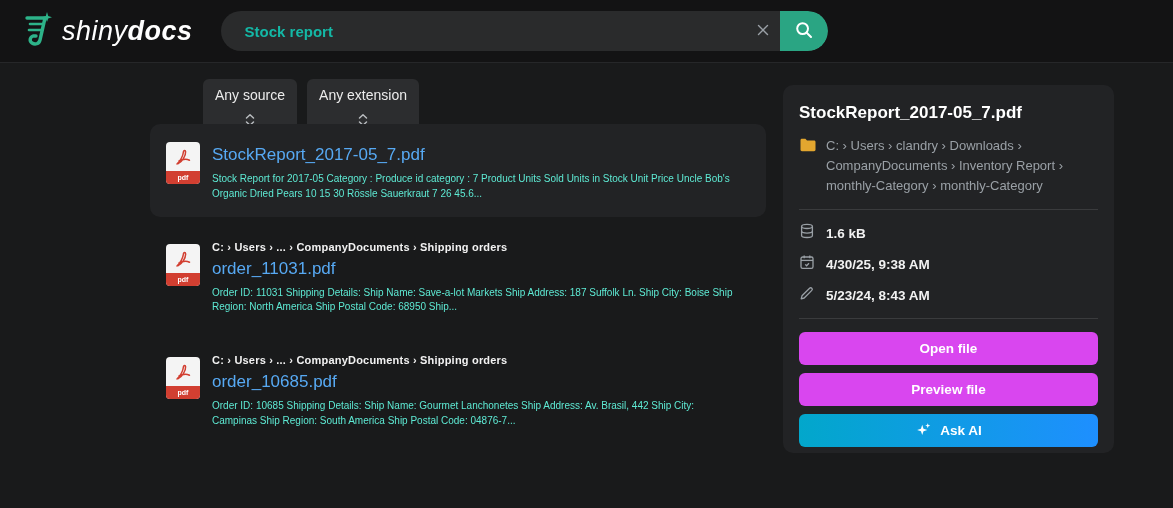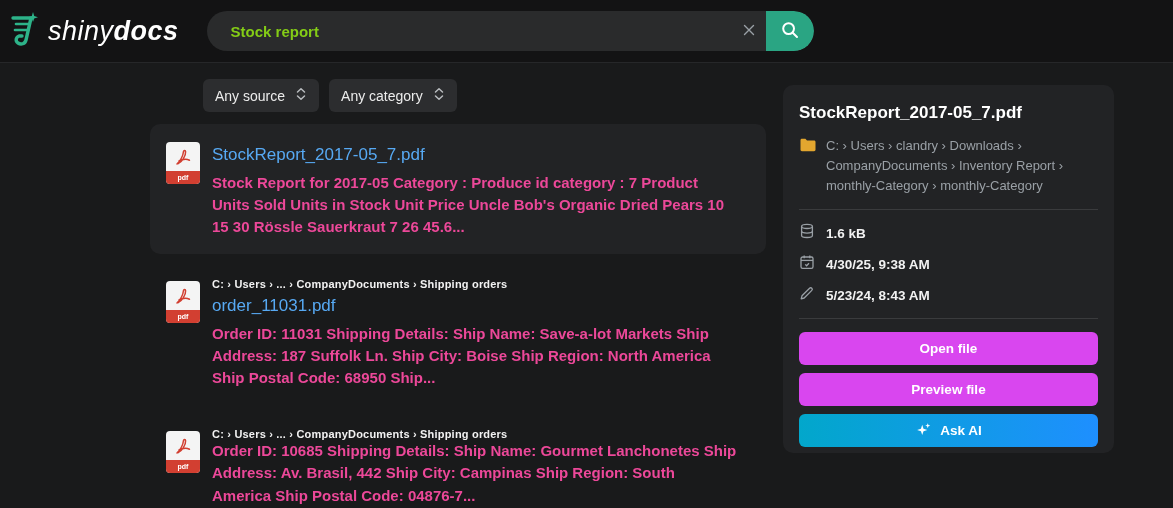--- a/index.html
+++ b/index.html
@@ -8,54 +8,55 @@
     background:#191a1b;
     font-family:"Liberation Sans", sans-serif;
     color:#e8e8e8;
     position:relative;
   }
 
   
   .topbar {
     position:absolute; top:0; left:0; width:1173px; height:63px;
     background:#131314; border-bottom:1px solid #262729;
-    display:flex; align-items:center; 
+    display:flex; align-items:center; padding-left:14px;
   }
   .logo { display:flex; align-items:center; gap:6px; margin-right:28px; }
   .logo-text { font-size:27px; font-style:italic; color:#fff; letter-spacing:0.5px; }
   .logo-text .light { font-weight:300; }
   .logo-text .bold { font-weight:700; }
 
   .searchbar {
     display:flex; align-items:center;
     width:607px; height:40px;
     background:#2a2b2c; border-radius:24px; overflow:hidden;
   }
   .search-input {
     flex:1; height:100%; background:transparent; border:none; outline:none;
-    color:#84cc16; font-weight:700; font-size:15px; padding:0 10px 0 24px;
+    color:#14b8a6; font-weight:700; font-size:15px; padding:0 10px 0 24px;
     font-family:"Liberation Sans", sans-serif;
   }
   .clear-btn {
     width:34px; height:100%; background:transparent; border:none; cursor:pointer;
     display:flex; align-items:center; justify-content:center;
   }
   .search-btn {
     width:48px; height:100%; border:none; cursor:pointer;
     background:#2aa583; border-radius:0 24px 24px 0;
     display:flex; align-items:center; justify-content:center;
   }
 
   
   .filters { position:absolute; left:203px; top:79px; display:flex; gap:10px; }
   .filter-btn {
     display:flex; align-items:center; gap:10px;
     background:#2c2d2f; color:#ececec; border:none; cursor:pointer;
     font-size:14px; font-weight:400; padding:8px 12px; border-radius:6px;
     font-family:"Liberation Sans", sans-serif;
+    flex-direction:column;
   }
 
   
   .results { position:absolute; left:150px; top:124px; width:616px; }
   .result {
     display:flex; gap:12px; padding:15px 16px; margin-bottom:9px; border-radius:10px;
   }
   .result.selected { background:#222325; }
   .pdf-icon {
     width:34px; height:42px; flex:0 0 34px; position:relative;
@@ -65,21 +66,21 @@
     position:absolute; left:0; right:0; bottom:0; height:13px; background:#d23f31;
     color:#fff; font-size:7px; font-weight:700; text-align:center; line-height:13px;
   }
   .pdf-icon svg { position:absolute; left:7px; top:6px; }
   .result-body { flex:1; min-width:0; }
   .crumb { font-size:11px; font-weight:700; color:#f2f2f2; letter-spacing:0.2px; }
   .result-title {
     display:inline-block; font-size:17px; font-weight:500; color:#57a9f3;
     margin:6px 0 7px 0; text-decoration:none; cursor:pointer;
   }
-  .snippet { font-size:15px; line-height:1.48; color:#ec4899; max-width:525px;font-weight:bold; }
+  .snippet { font-size:10px; line-height:1.48; color:#5eead4; max-width:525px; }
 
   
   .panel {
     position:absolute; left:783px; top:85px; width:331px; height:368px;
     background:#222325; border-radius:10px; padding:18px 16px 16px 16px;
   }
   .panel-title { font-size:17px; font-weight:700; color:#fff; margin-bottom:13px; }
   .path-row { display:flex; gap:9px; }
   .path-row svg { flex:0 0 18px; margin-top:1px; }
   .path-text { font-size:13px; color:#9aa0a6; line-height:1.55; }
@@ -137,21 +138,21 @@
   <button class="filter-btn">
     <span>Any source</span>
     <span>
       <svg width="12" height="14" viewBox="0 0 12 14">
           <path d="M2.5 5 L6 1.8 L9.5 5" stroke="#b9bcbf" stroke-width="1.5" fill="none" stroke-linecap="round" stroke-linejoin="round"></path>
           <path d="M2.5 9 L6 12.2 L9.5 9" stroke="#b9bcbf" stroke-width="1.5" fill="none" stroke-linecap="round" stroke-linejoin="round"></path>
         </svg>
     </span>
   </button>
   <button class="filter-btn">
-    <span>Any category</span>
+    <span>Any extension</span>
     <span>
       <svg width="12" height="14" viewBox="0 0 12 14">
           <path d="M2.5 5 L6 1.8 L9.5 5" stroke="#b9bcbf" stroke-width="1.5" fill="none" stroke-linecap="round" stroke-linejoin="round"></path>
           <path d="M2.5 9 L6 12.2 L9.5 9" stroke="#b9bcbf" stroke-width="1.5" fill="none" stroke-linecap="round" stroke-linejoin="round"></path>
         </svg>
     </span>
   </button>
 </div>
 
 <section class="results">
@@ -185,20 +186,21 @@
 
   <article class="result">
     <div class="pdf-icon">
       <svg width="20" height="20" viewBox="0 0 20 20">
           <path d="M4 16 C8 12 10 8 10.5 3.5 C10.8 2 12.5 2 12.6 3.8 C12.8 8 9 14 5.2 15.6 M6 13 C10 11 14 11 16.5 12.2" stroke="#d23f31" stroke-width="1.5" fill="none" stroke-linecap="round"></path>
         </svg>
       <div class="band">pdf</div>
     </div>
     <div class="result-body">
       <div class="crumb">C: › Users › ... › CompanyDocuments › Shipping orders</div>
+      <a class="result-title">order_10685.pdf</a>
       <div class="snippet">Order ID: 10685 Shipping Details: Ship Name: Gourmet Lanchonetes Ship Address: Av. Brasil, 442 Ship City: Campinas Ship Region: South America Ship Postal Code: 04876-7...</div>
     </div>
   </article>
 
   <article class="result" style="margin-top:14px">
     
     
   </article>
 </section>
 

